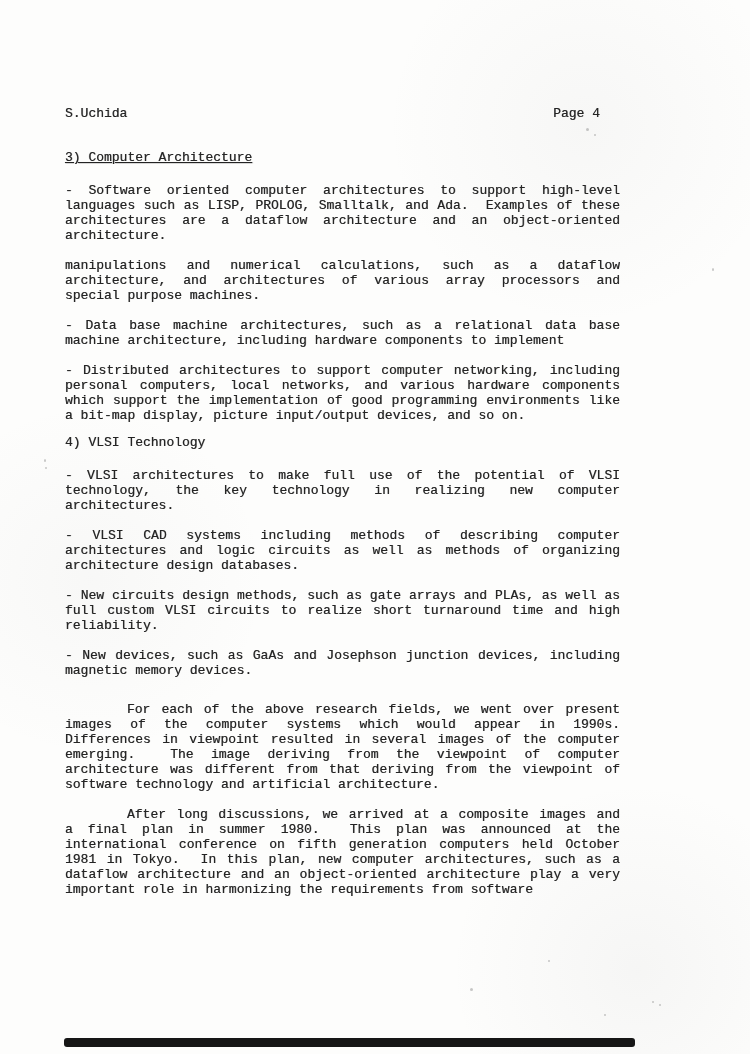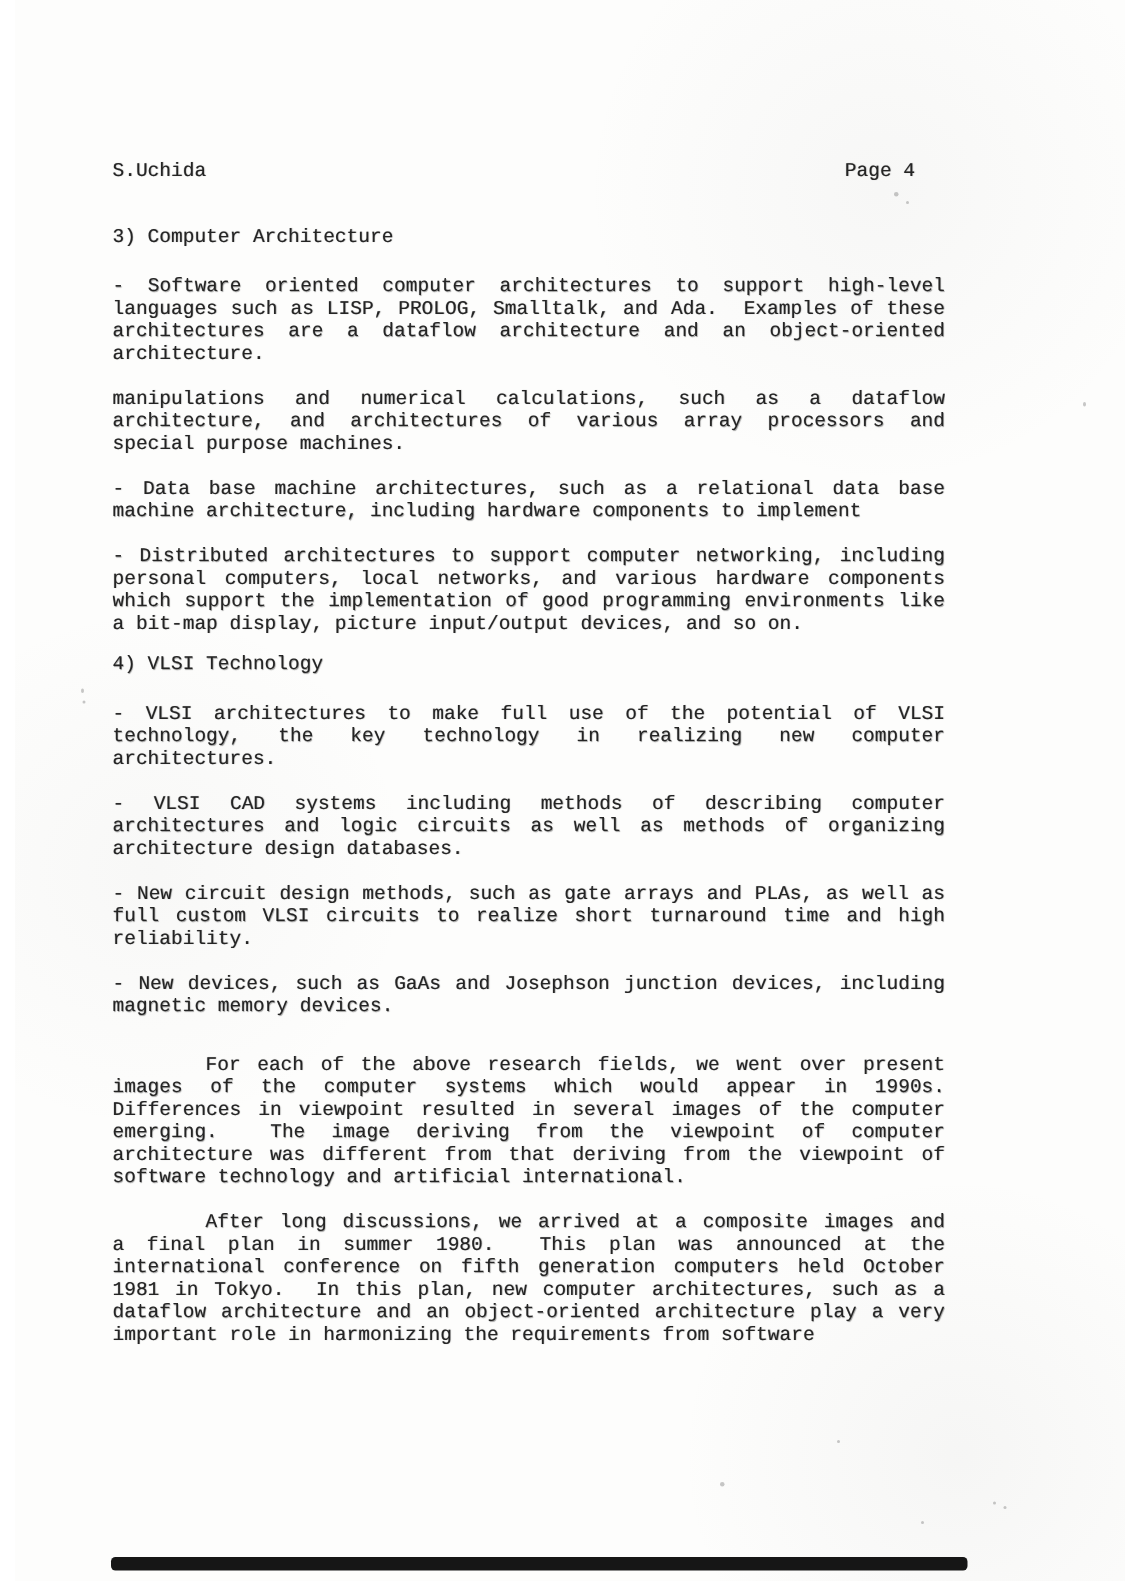--- a/index.html
+++ b/index.html
@@ -10,39 +10,38 @@
     position: relative;
     overflow: hidden;
   }
   .sheet {
     position: absolute; inset: 0;
     background:
       radial-gradient(circle at 78% 12%, rgba(150,150,150,0.06), rgba(150,150,150,0) 18%),
       radial-gradient(circle at 12% 55%, rgba(150,150,150,0.05), rgba(150,150,150,0) 20%),
       radial-gradient(circle at 85% 92%, rgba(150,150,150,0.07), rgba(150,150,150,0) 16%),
       #fdfdfc;
-    margin-left: 10px;
   }
   .content {
     position: absolute;
     left: 65px; top: 0;
     width: 555px;
     color: #242424;
     font-size: 13px;
     line-height: 15px;
     text-shadow: 0.4px 0.4px 0.6px rgba(45,45,45,0.45), -0.3px 0 0.4px rgba(45,45,45,0.22);
   }
   .header {
     margin-top: 106px;
     display: flex;
     justify-content: space-between;
   }
   .header .page-label { margin-right: 20px; }
   .heading { margin-top: 12px; white-space: pre; }
-  #doc .heading:first-child { margin-top: 29px; }
+  #doc .heading:first-child { margin-top: 29px; text-decoration: underline; }
   .para { margin-top: 15px; }
   .heading + .para { margin-top: 18px; }
   .para.gap-large { margin-top: 24px; }
   .jline {
     text-align: justify;
     text-align-last: justify;
     white-space: pre-wrap;
     height: 15px;
     overflow: hidden;
   }
@@ -100,35 +99,35 @@
           <div class="jline">- VLSI architectures to make full use of the potential of VLSI</div>
           <div class="jline">technology, the key technology in realizing new computer</div>
           <div class="jline">architectures.</div>
         </div>
         <div class="para">
           <div class="jline">- VLSI CAD systems including methods of describing computer</div>
           <div class="jline">architectures and logic circuits as well as methods of organizing</div>
           <div class="jline">architecture design databases.</div>
         </div>
         <div class="para">
-          <div class="jline">- New circuit design methods, such as gate arrays and PLAs, as well as</div>
+          <div class="jline">- New circuits design methods, such as gate arrays and PLAs, as well as</div>
           <div class="jline">full custom VLSI circuits to realize short turnaround time and high</div>
           <div class="jline">reliability.</div>
         </div>
         <div class="para">
           <div class="jline">- New devices, such as GaAs and Josephson junction devices, including</div>
           <div class="jline">magnetic memory devices.</div>
         </div>
         <div class="para indent gap-large">
           <div class="jline">For each of the above research fields, we went over present</div>
           <div class="jline">images of the computer systems which would appear in 1990s.</div>
           <div class="jline">Differences in viewpoint resulted in several images of the computer</div>
           <div class="jline">emerging.  The image deriving from the viewpoint of computer</div>
           <div class="jline">architecture was different from that deriving from the viewpoint of</div>
-          <div class="jline">software technology and artificial international.</div>
+          <div class="jline">software technology and artificial architecture.</div>
         </div>
         <div class="para indent">
           <div class="jline">After long discussions, we arrived at a composite images and made</div>
           <div class="jline">a final plan in summer 1980.  This plan was announced at the</div>
           <div class="jline">international conference on fifth generation computers held October</div>
           <div class="jline">1981 in Tokyo.  In this plan, new computer architectures, such as a</div>
           <div class="jline">dataflow architecture and an object-oriented architecture play a very</div>
           <div class="jline">important role in harmonizing the requirements from software</div>
         </div>
       </div>

